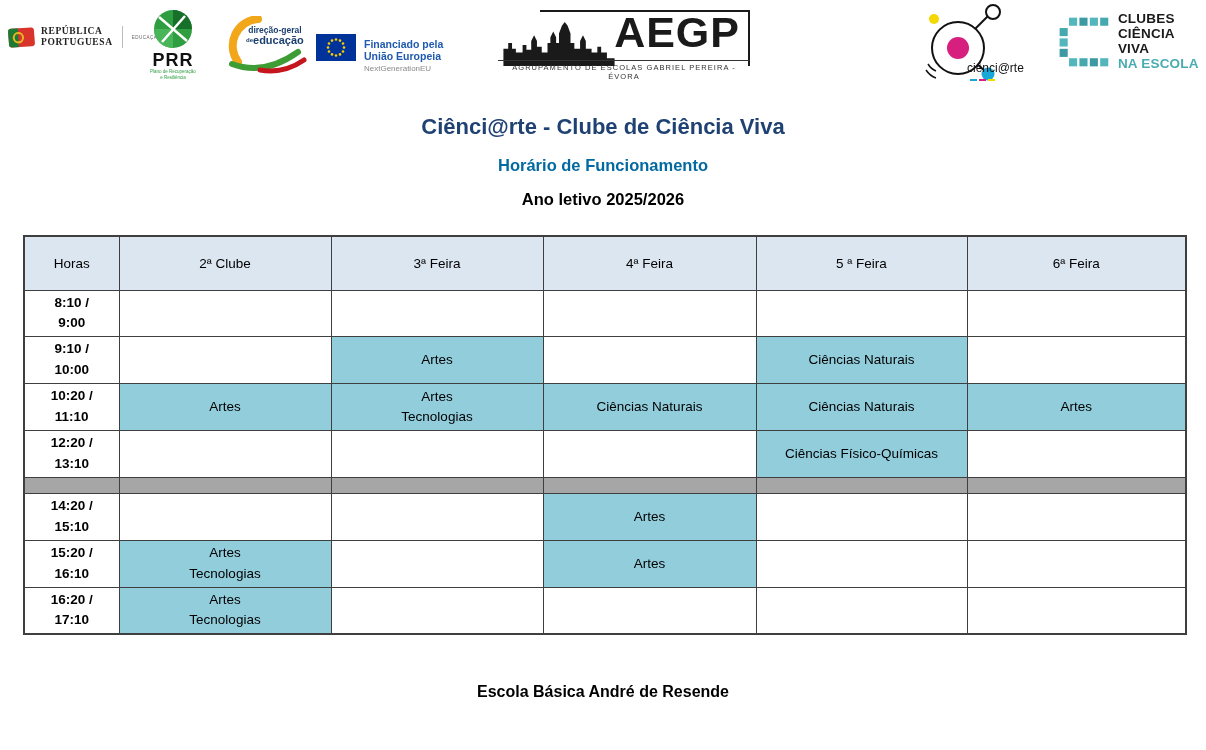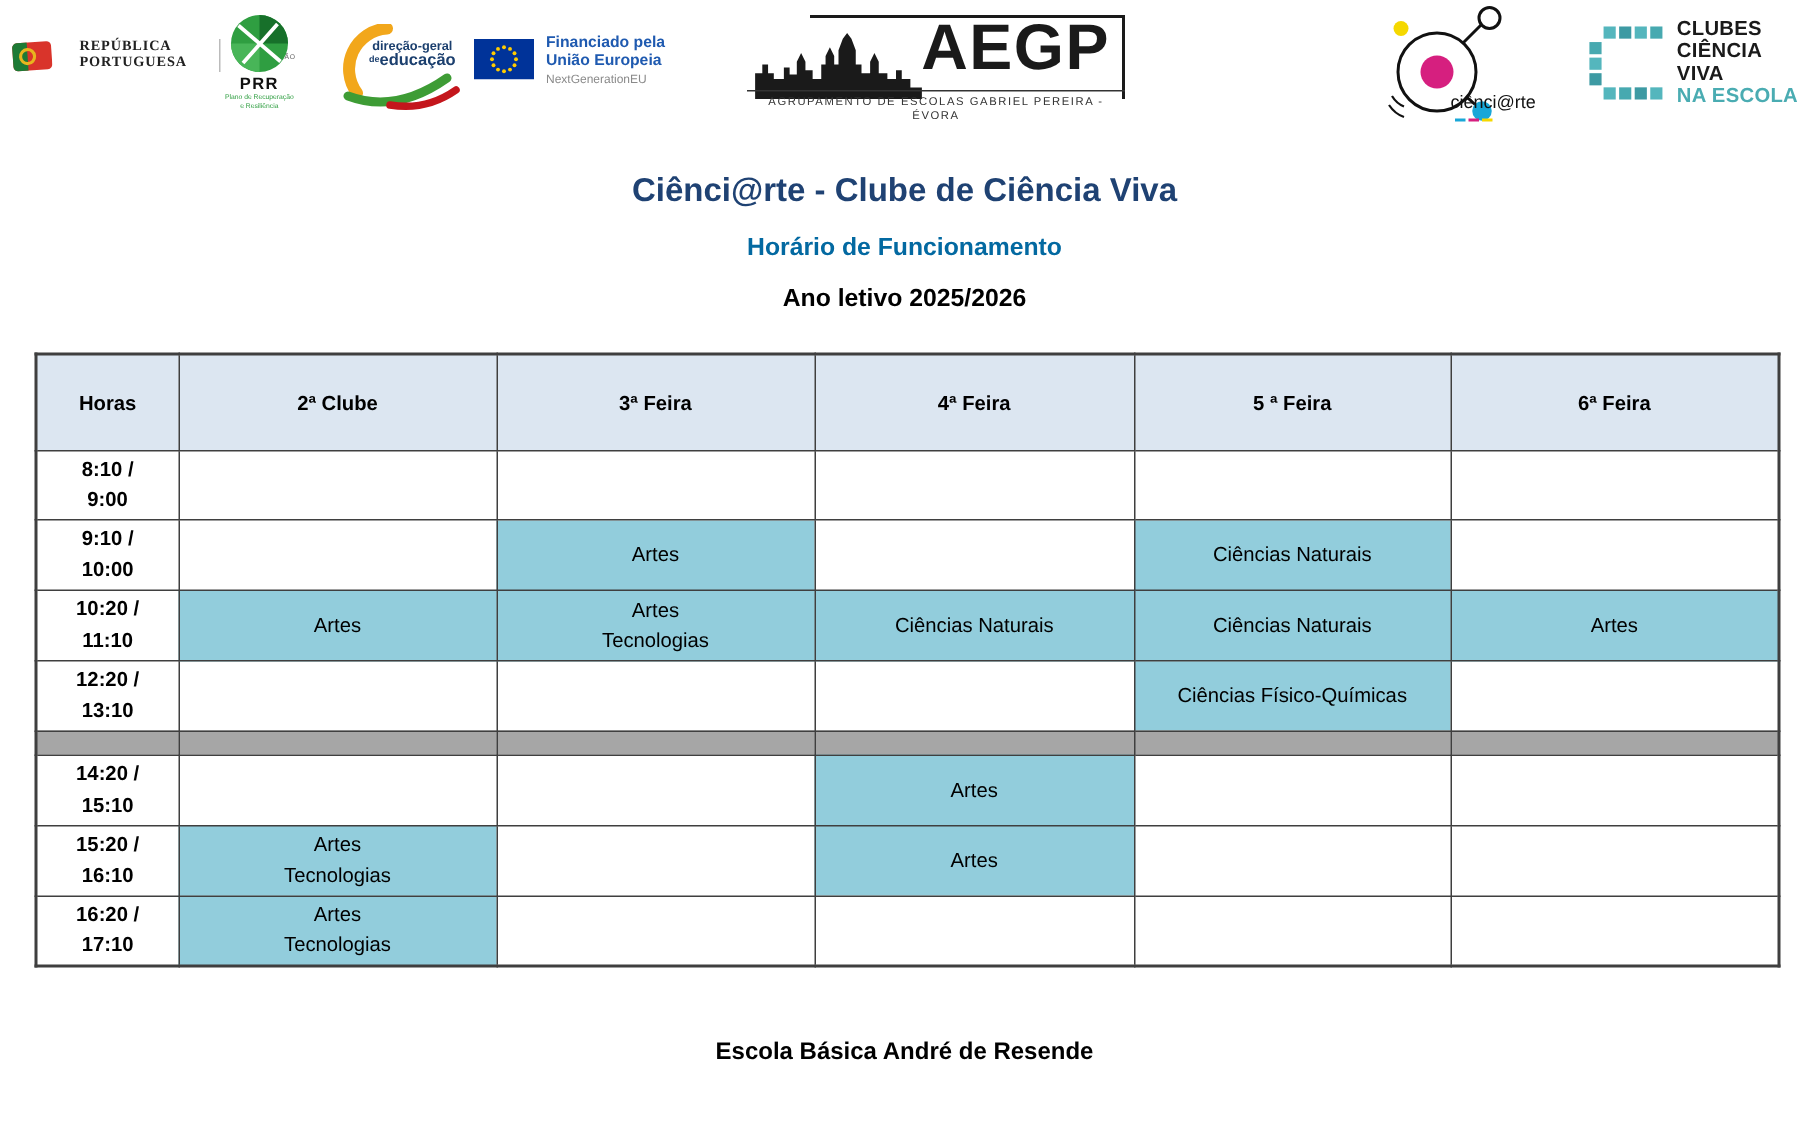--- a/index.html
+++ b/index.html
@@ -8,40 +8,40 @@
   }
   *{box-sizing:border-box;margin:0;padding:0;}
   body{
     width:1206px;height:750px;background:#ffffff;overflow:hidden;
     font-family:"Liberation Sans",sans-serif;color:#000;
   }
   
   .logo-bar{position:relative;height:96px;width:100%;}
   .logo{position:absolute;display:flex;align-items:center;}
   
-  .lg-republica{left:8px;top:26px;gap:12px;}
+  .lg-republica{left:8px;top:26px;}
   .rep-text{font-family:"Liberation Serif",serif;font-weight:bold;font-size:9.5px;
     letter-spacing:.6px;line-height:1.15;color:#222;margin-left:6px;}
   .rep-divider{width:1px;height:22px;background:#bbb;margin:0 9px;}
   .rep-suffix{font-size:4.5px;letter-spacing:.5px;color:#666;}
   
   .lg-prr{left:150px;top:8px;flex-direction:column;text-align:center;}
-  .prr-name{font-size:11px;font-weight:bold;letter-spacing:1px;color:#111;line-height:1;margin-top:1px;}
+  .prr-name{font-size:18px;font-weight:bold;letter-spacing:1px;color:#111;line-height:1;margin-top:1px;}
   .prr-caption{font-size:4.5px;color:#2f9e41;line-height:1.3;white-space:pre-line;}
   
   .lg-dge{left:224px;top:16px;}
   .dge-wrap{position:relative;width:84px;height:58px;}
   .dge-text{position:absolute;left:22px;top:10px;color:#1b3f6e;font-weight:bold;
     text-align:center;line-height:1.05;}
   .dge-l1{font-size:8.5px;}
   .dge-l2{font-size:11px;}
   .dge-de{font-size:6px;vertical-align:2px;}
   
   .lg-eu{left:316px;top:22px;}
-  .eu-text{margin-left:8px;line-height:1.15;}
+  .eu-text{margin-left:8px;line-height:1.15;margin-top:16px;}
   .eu-l12{color:#1f5ab0;font-weight:bold;font-size:10.5px;}
   .eu-l3{color:#8a8a8a;font-size:8px;margin-top:2px;}
   
   .lg-aegp{left:498px;top:9px;}
   .aegp-wrap{position:relative;width:252px;height:72px;}
   .aegp-bracket{position:absolute;left:42px;top:1px;right:0;height:56px;
     border-top:2px solid #1a1a1a;border-right:2px solid #1a1a1a;}
   .aegp-skyline{position:absolute;left:2px;bottom:15px;}
   .aegp-name{position:absolute;right:10px;top:2px;font-size:43px;font-weight:bold;
     letter-spacing:1px;color:#1a1a1a;line-height:1;}
@@ -61,21 +61,21 @@
   
   .page-title{margin-top:18px;text-align:center;font-size:22px;font-weight:bold;color:var(--title);}
   .page-sub1{margin-top:16px;text-align:center;font-size:16.5px;font-weight:bold;color:#0369a1;}
   .page-sub2{margin-top:15px;text-align:center;font-size:16.5px;font-weight:bold;color:#000;}
   
   .schedule-wrap{margin:26px 21px 0 23px;}
   table{border-collapse:collapse;width:1162px;table-layout:fixed;
     border:2px solid var(--border);}
   th,td{border:1px solid var(--border);text-align:center;vertical-align:middle;
     font-size:13.5px;padding:2px 4px;}
-  thead th{background:var(--head);height:64px;font-weight:bold;}
+  thead th{background:var(--head);height:54px;font-weight:normal;}
   td.time{font-weight:bold;height:40px;white-space:pre-line;line-height:1.55;}
   td.subject{white-space:pre-line;line-height:1.5;font-weight:normal;}
   td.subject.filled{background:var(--fill);}
   tr.break-row td{background:var(--break);height:16px;padding:0;}
   
   .footer-school{margin-top:48px;text-align:center;font-size:16px;font-weight:bold;}
 </style>
 </head>
 <body>
 

